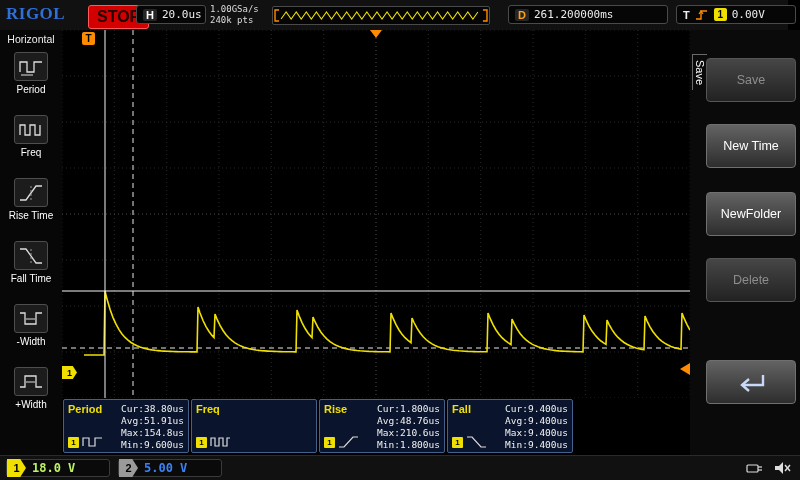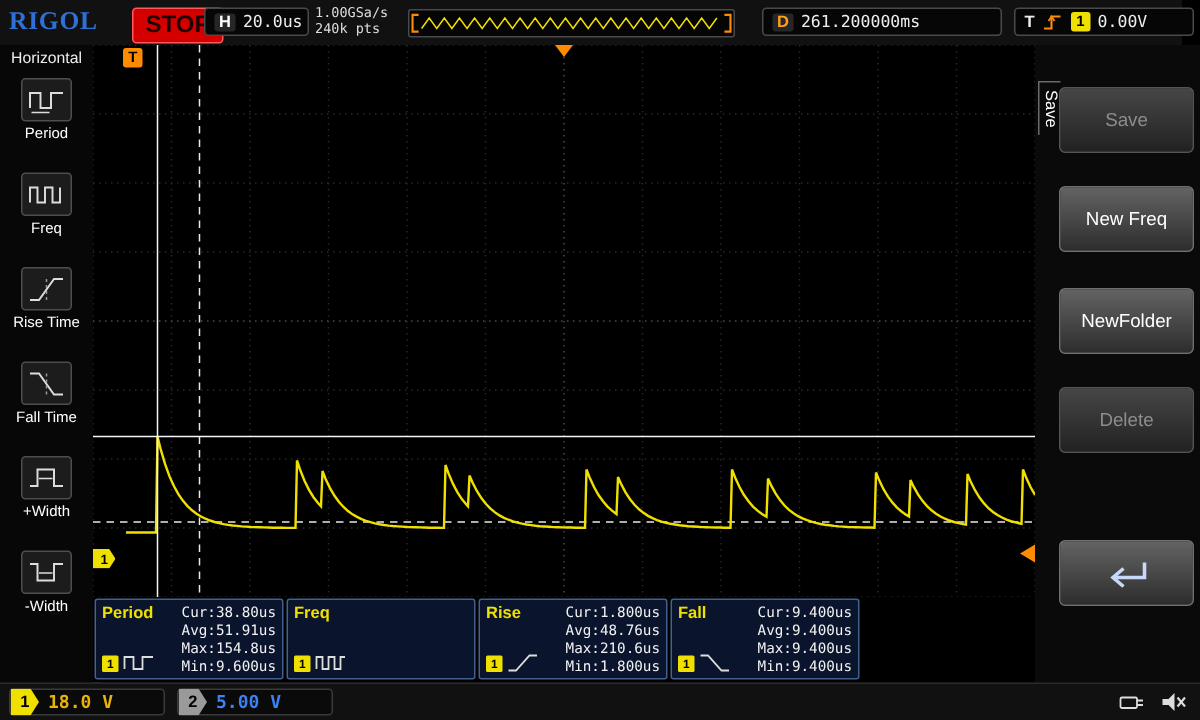--- a/index.html
+++ b/index.html
@@ -161,35 +161,35 @@
             <polyline points="2,3 8,3 18,17 24,17" fill="none" stroke="#ddd" stroke-width="1.3"></polyline>
             <line x1="13" y1="3" x2="13" y2="17" stroke="#999" stroke-width="1" stroke-dasharray="2 2"></line>
           </svg>
       </div>
       <div class="mi-label">Fall Time</div>
     </div>
 
     <div class="menu-item">
       <div class="icon-box">
         <svg width="26" height="20" viewBox="0 0 26 20">
+            <polyline points="2,4 7,4 7,15 18,15 18,4 24,4" fill="none" stroke="#ddd" stroke-width="1.3"></polyline>
+            <line x1="8" y1="10" x2="17" y2="10" stroke="#ddd" stroke-width="1"></line>
+          </svg>
+      </div>
+      <div class="mi-label">-Width</div>
+    </div>
+
+    <div class="menu-item">
+      <div class="icon-box">
+        <svg width="26" height="20" viewBox="0 0 26 20">
             <polyline points="2,15 7,15 7,4 18,4 18,15 24,15" fill="none" stroke="#ddd" stroke-width="1.3"></polyline>
             <line x1="8" y1="10" x2="17" y2="10" stroke="#ddd" stroke-width="1"></line>
           </svg>
       </div>
       <div class="mi-label">+Width</div>
-    </div>
-
-    <div class="menu-item">
-      <div class="icon-box">
-        <svg width="26" height="20" viewBox="0 0 26 20">
-            <polyline points="2,4 7,4 7,15 18,15 18,4 24,4" fill="none" stroke="#ddd" stroke-width="1.3"></polyline>
-            <line x1="8" y1="10" x2="17" y2="10" stroke="#ddd" stroke-width="1"></line>
-          </svg>
-      </div>
-      <div class="mi-label">-Width</div>
     </div>
   </div>
 
   <div class="display">
     <svg id="scope-svg" viewBox="0 0 628 368">
         <line x1="0" y1="0" x2="0" y2="368" stroke="#282828" stroke-width="1" stroke-dasharray="1 3"></line>
         <line x1="52.333333333333336" y1="0" x2="52.333333333333336" y2="368" stroke="#282828" stroke-width="1" stroke-dasharray="1 3"></line>
         <line x1="104.66666666666667" y1="0" x2="104.66666666666667" y2="368" stroke="#282828" stroke-width="1" stroke-dasharray="1 3"></line>
         <line x1="157" y1="0" x2="157" y2="368" stroke="#282828" stroke-width="1" stroke-dasharray="1 3"></line>
         <line x1="209.33333333333334" y1="0" x2="209.33333333333334" y2="368" stroke="#282828" stroke-width="1" stroke-dasharray="1 3"></line>
@@ -288,35 +288,35 @@
           <div>Min:9.400us</div>
         </div>
       </div>
 
     </div>
   </div>
 
   <div class="rightbar">
     <div class="save-tab">Save</div>
     <div class="menu-btn disabled" style="top:28px">Save</div>
-    <div class="menu-btn" style="top:94px">New Freq</div>
+    <div class="menu-btn" style="top:94px">New Time</div>
     <div class="menu-btn" style="top:162px">NewFolder</div>
     <div class="menu-btn disabled" style="top:228px">Delete</div>
     <div class="menu-btn" style="top:330px">
       <svg width="40" height="26" viewBox="0 0 40 26">
         <polyline points="32,6 32,16 12,16" fill="none" stroke="#c7d8f8" stroke-width="2.4"></polyline>
         <polyline points="18,10 11,16 18,22" fill="none" stroke="#c7d8f8" stroke-width="2.4"></polyline>
       </svg>
     </div>
   </div>
 
   <div class="bottombar">
     <div class="ch-block ch1">
       <span class="ch-tag" style="background: rgb(240, 224, 0);">1</span>
-      <span class="ch-val" style="color: #eab308;">18.0 V</span>
+      <span class="ch-val" style="color: #bef264;">18.0 V</span>
     </div>
     <div class="ch-block ch2">
       <span class="ch-tag" style="background: rgb(154, 154, 154);">2</span>
       <span class="ch-val" style="color: #3b82f6;">5.00 V</span>
     </div>
     <div class="bb-icons">
       <svg width="18" height="14" viewBox="0 0 18 14">
         <rect x="1" y="4" width="11" height="7" rx="1" fill="none" stroke="#ddd" stroke-width="1.2"></rect>
         <line x1="12" y1="6" x2="16" y2="6" stroke="#ddd" stroke-width="1.2"></line>
         <line x1="12" y1="9" x2="16" y2="9" stroke="#ddd" stroke-width="1.2"></line>

